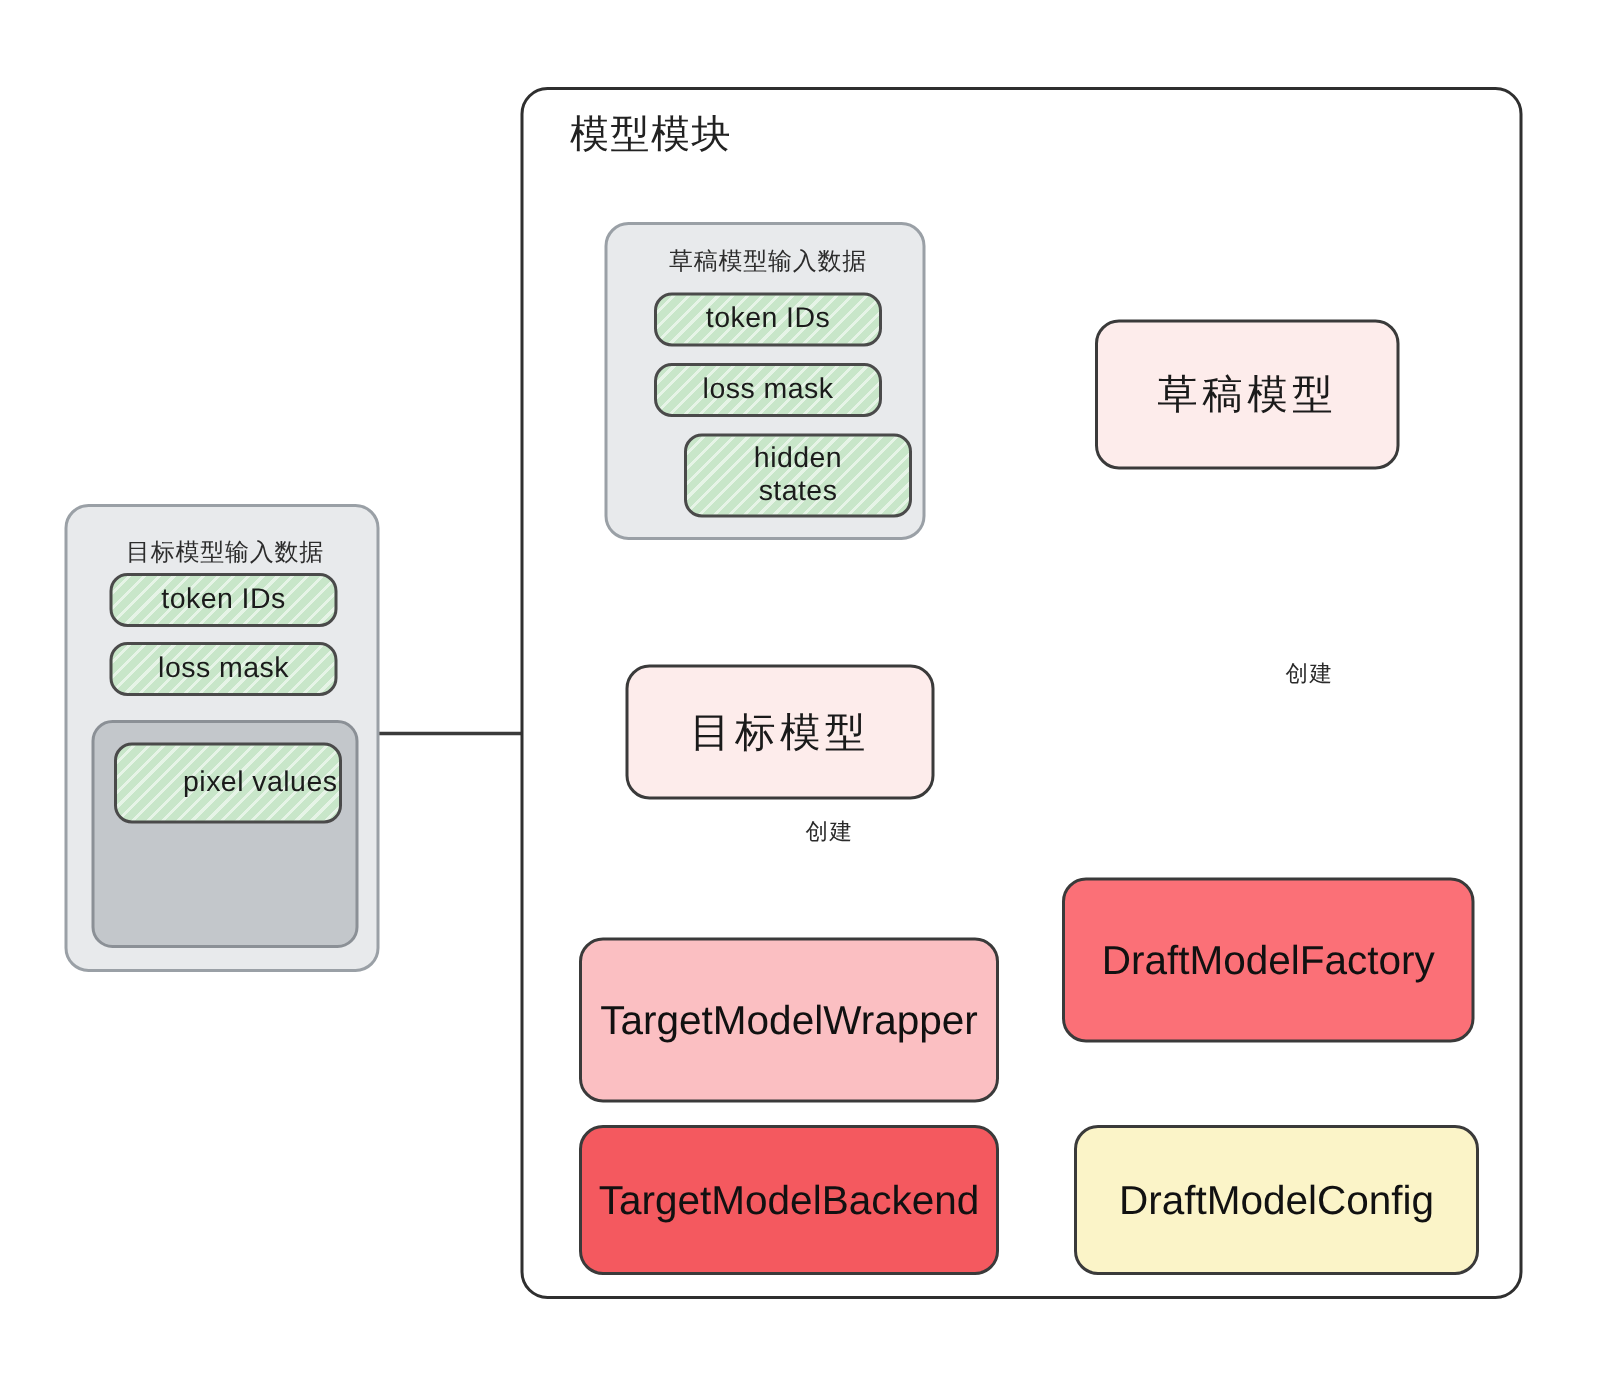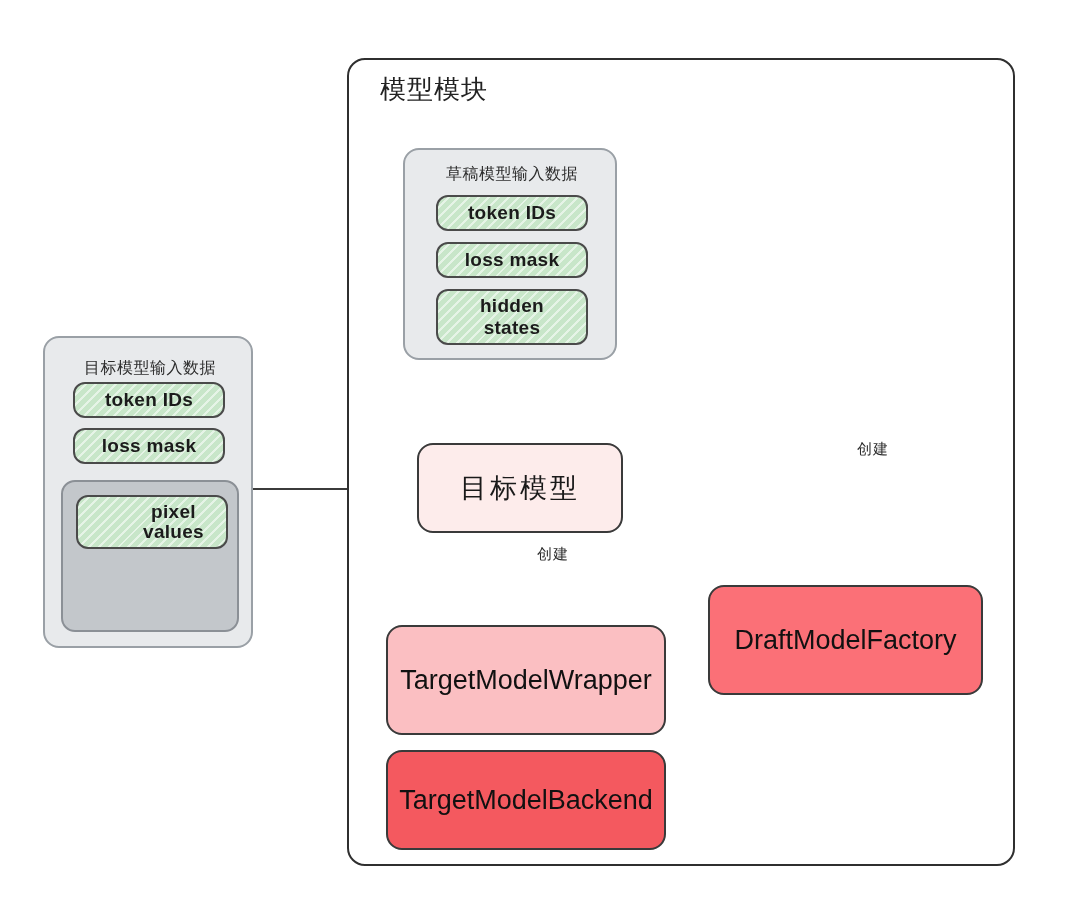--- a/index.html
+++ b/index.html
@@ -70,23 +70,22 @@
     border: 2px solid #4a4a4a;
     border-radius: 12px;
     display: flex;
     align-items: center;
     justify-content: center;
     text-align: center;
     font-size: 19px;
     color: #1b1b1b;
     line-height: 1.05;
     letter-spacing: .3px;
-    font-weight: bold;
-  }
-  .green-pill.two-line { line-height: 1.15; }
+  }
+  .green-pill.two-line { line-height: 1.15; margin-left: 20px; }
 
   
   .model-box {
     border: 2px solid #3a3a3a;
     border-radius: 16px;
     display: flex;
     align-items: center;
     justify-content: center;
     text-align: center;
   }
@@ -182,31 +181,37 @@
     <div class="abs green-pill two-line" style="left:31px; top:139px; width:152px; height:56px; flex-direction:column;">
       <span>hidden</span>
       <span>states</span>
     </div>
   </div>
 
   <div class="abs model-box box-pink-light" style="left:417px; top:443px; width:206px; height:90px;">
     <span class="cn-label">目标模型</span>
   </div>
 
+  <div class="abs model-box box-pink-light" style="left:730px; top:213px; width:203px; height:100px;">
+    <span class="cn-label">草稿模型</span>
+  </div>
 
   <div class="abs model-box box-pink-mid" style="left:386px; top:585px; width:280px; height:110px;">
     <span class="code-label">TargetModelWrapper</span>
   </div>
 
   <div class="abs model-box box-red" style="left:386px; top:750px; width:280px; height:100px;">
     <span class="code-label">TargetModelBackend</span>
   </div>
 
   <div class="abs model-box box-pink-dark" style="left:708px; top:585px; width:275px; height:110px;">
     <span class="code-label">DraftModelFactory</span>
   </div>
 
+  <div class="abs model-box box-yellow" style="left:716px; top:750px; width:270px; height:100px;">
+    <span class="code-label">DraftModelConfig</span>
+  </div>
 
   <div class="abs edge-label" style="left:537px; top:545px;">创建</div>
 
   <div class="abs edge-label" style="left:857px; top:440px;">创建</div>
 
 </div>
 
 </body></html>

